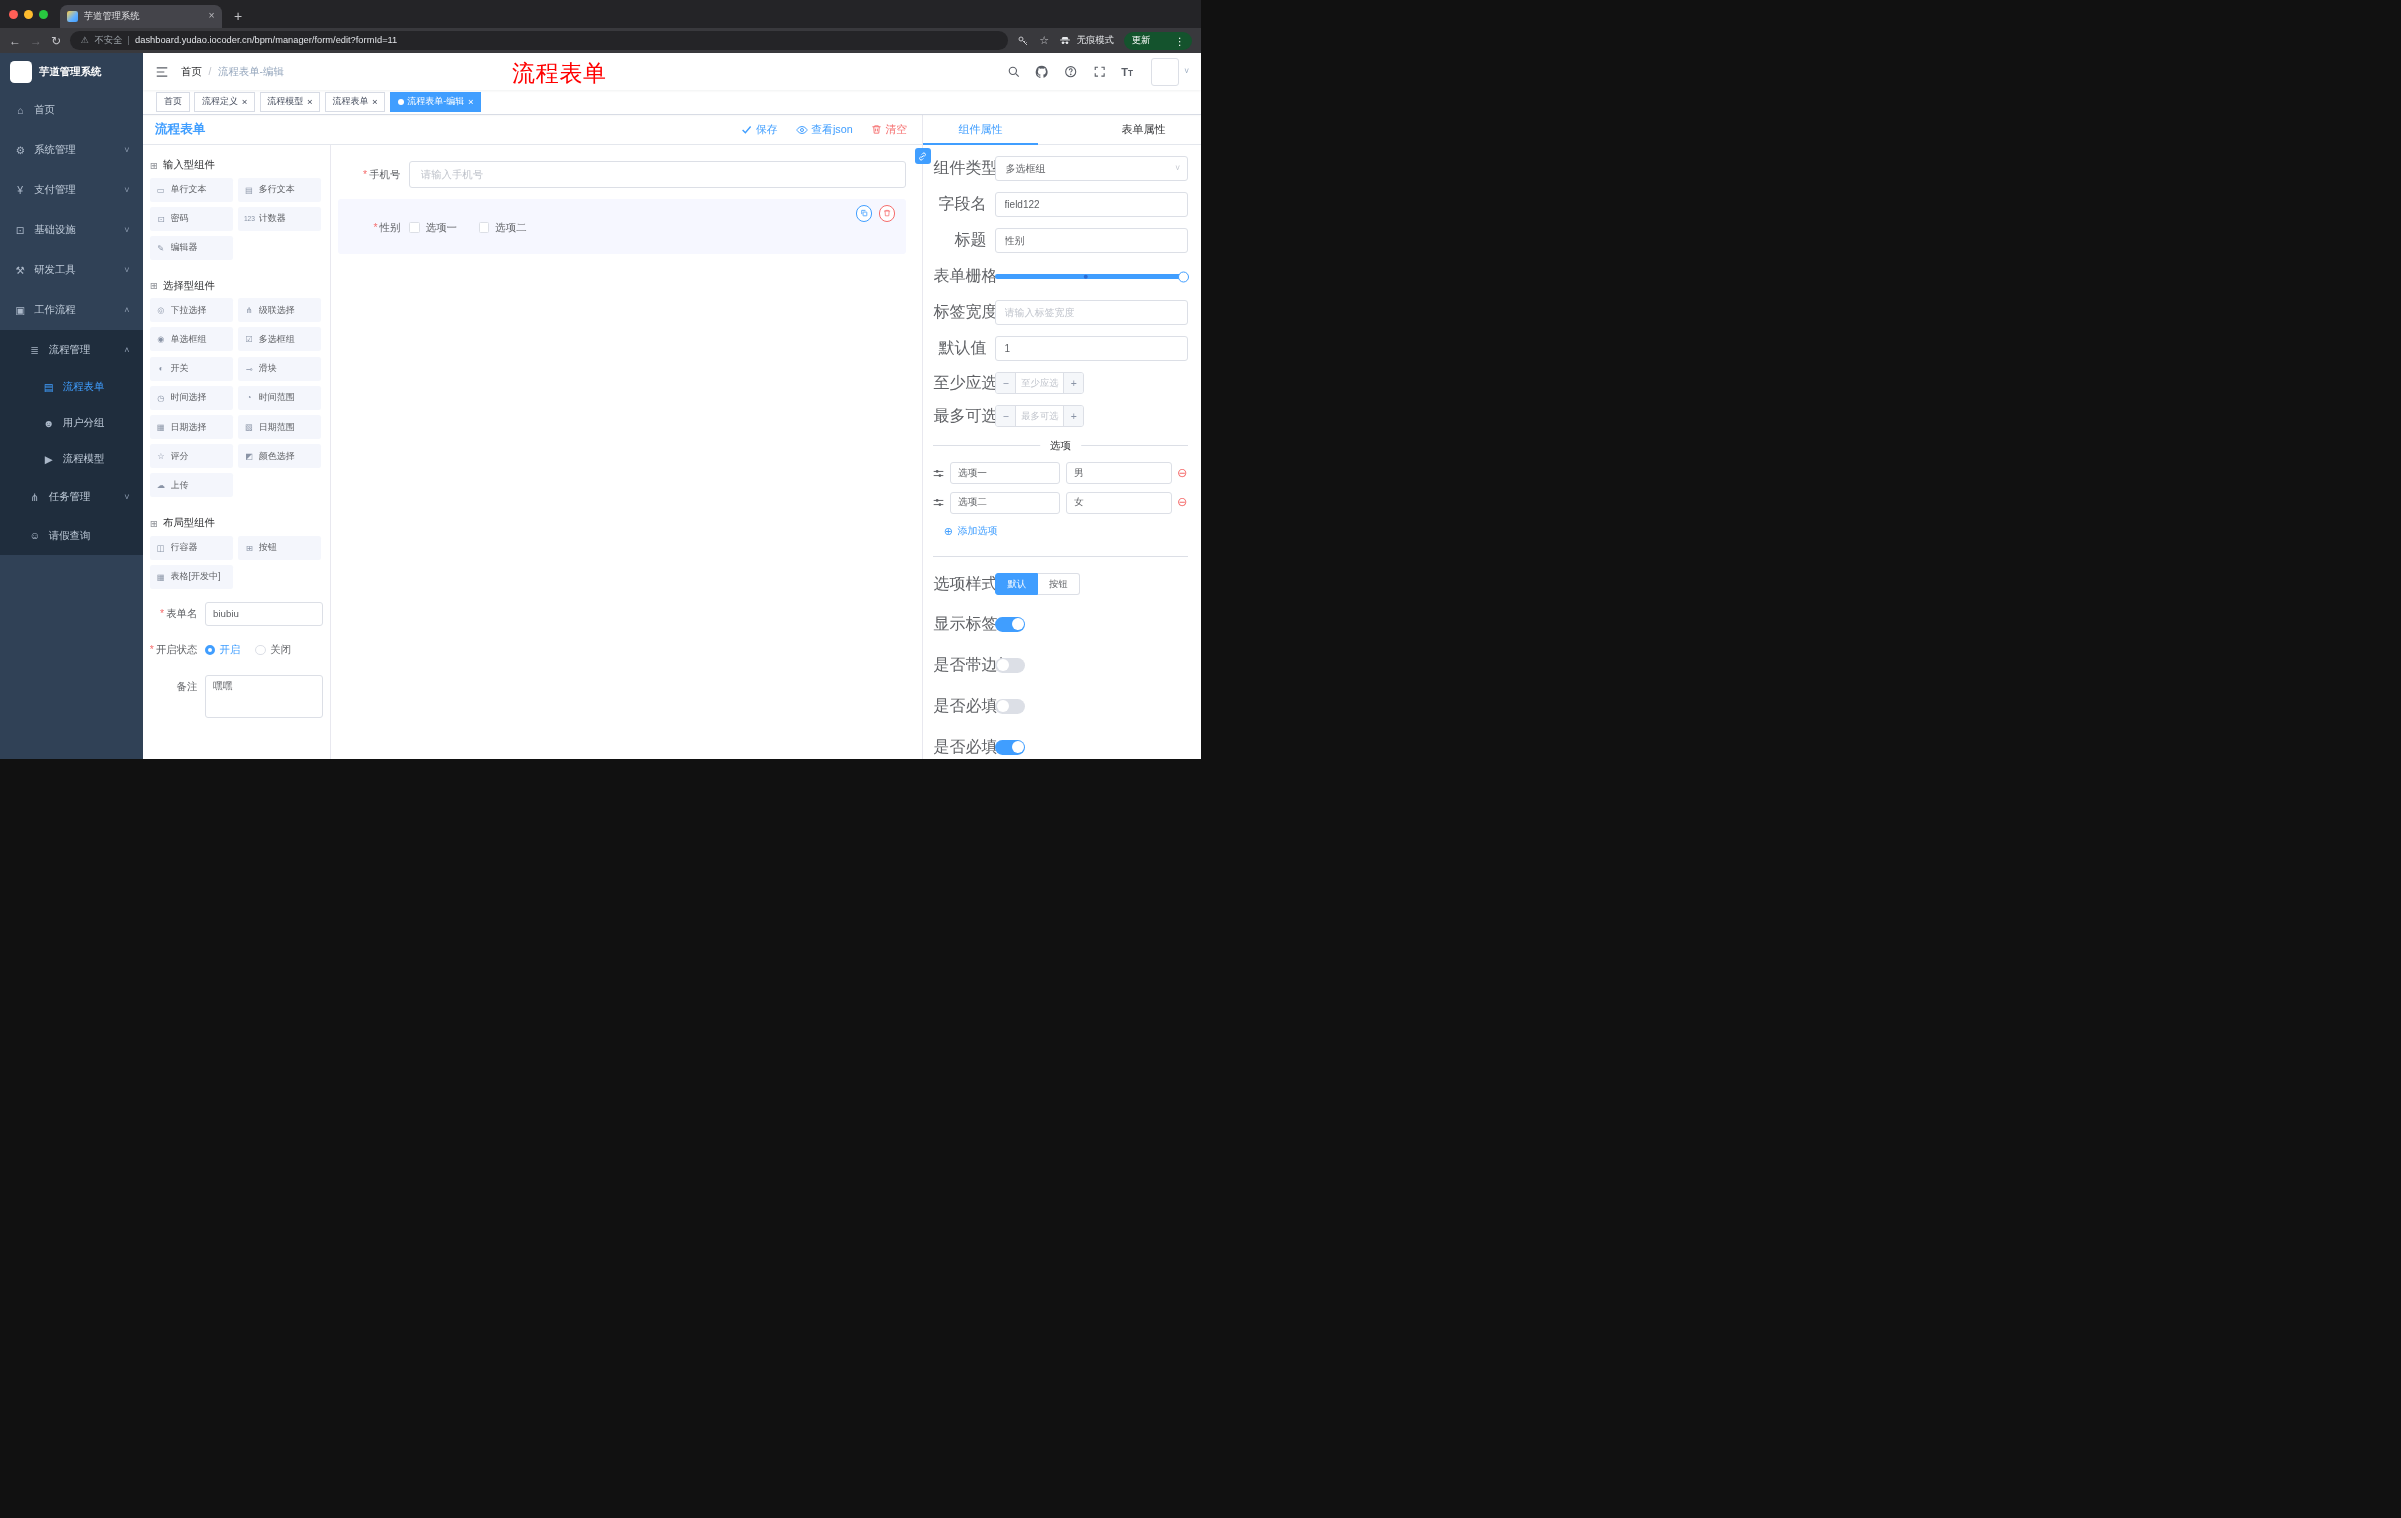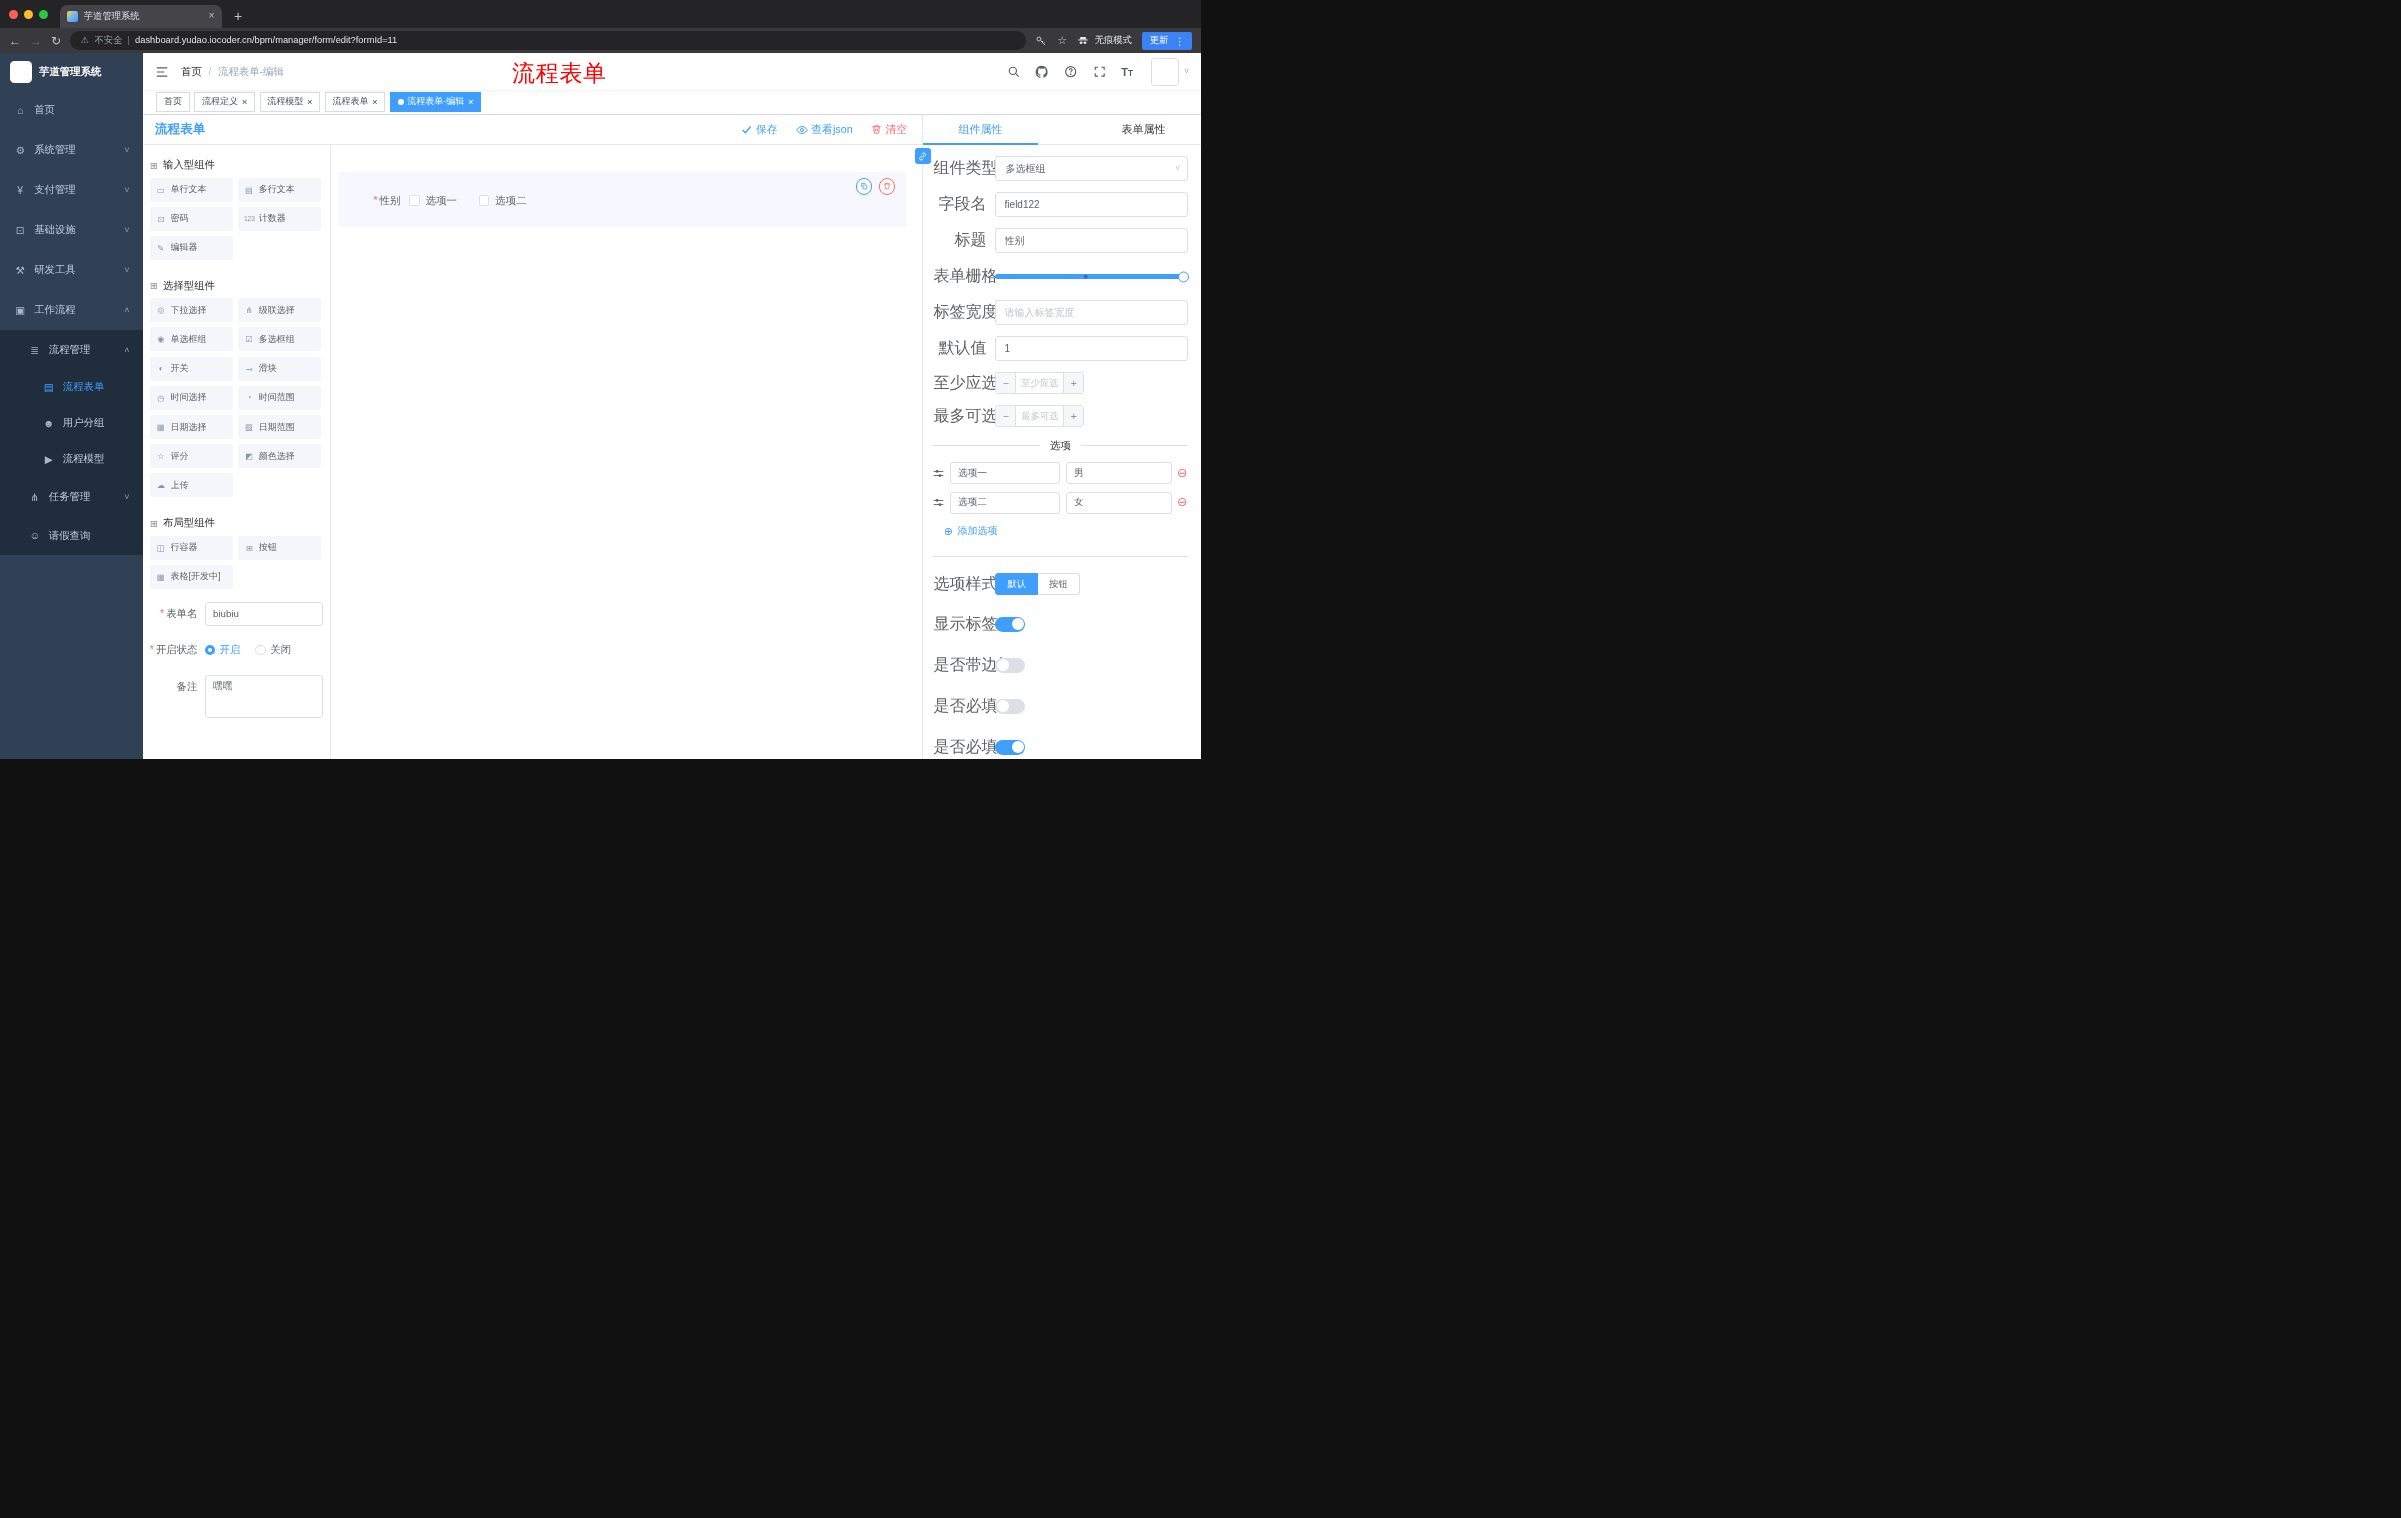--- a/index.html
+++ b/index.html
@@ -22,21 +22,21 @@
   .urlbar{height:25px;background:#39393d;display:flex;align-items:center;padding:0 9px;gap:9px;flex-shrink:0;}
   .nav-glyph{color:#c6c6ca;font-size:12px;line-height:1;}
   .nav-glyph.dim{color:#707075;}
   .addr{flex:1;min-width:0;height:19.3px;background:#242427;border-radius:9.7px;display:flex;align-items:center;gap:6px;padding:0 10.4px;font-size:9.3px;color:#9aa0a6;}
   .addr .warn{font-size:9px;color:#9aa0a6;}
   .vdiv{width:0.7px;height:9.7px;background:#5f6368;}
   .addr .url{color:#e2e4e8;white-space:nowrap;overflow:hidden;}
   .url-right{display:flex;align-items:center;gap:10.4px;}
   .star-glyph{color:#c4c4c8;font-size:11px;}
   .incog{display:flex;align-items:center;gap:5.2px;color:#e8eaed;font-size:9.3px;}
-  .update-pill{display:flex;align-items:center;gap:6px;background:#3b82f6;color:#fff;font-size:9.3px;height:18px;border-radius:2px;padding:0 7.4px;}
+  .update-pill{display:flex;align-items:center;gap:24px;background:#14532d;color:#fff;font-size:9.3px;height:18px;border-radius:9px;padding:0 7.4px;}
   .kebab{color:#fff;font-size:10.4px;}
   
   .app{flex:1;display:flex;min-height:0;}
   
   .sidebar{width:143px;background:#304156;flex-shrink:0;display:flex;flex-direction:column;overflow:hidden;color:#bfcbd9;}
   .logo{height:37px;display:flex;align-items:center;gap:7.4px;padding:0 9.7px;flex-shrink:0;}
   .logo-img{width:22px;height:22px;border-radius:4.5px;background:#fff;flex-shrink:0;}
   .logo-title{color:#fff;font-size:10.4px;font-weight:bold;white-space:nowrap;}
   .menu{flex:1;overflow:hidden;}
   .mi{height:40px;display:flex;align-items:center;gap:7.4px;padding:0 13.4px;font-size:10.4px;color:#bfcbd9;cursor:pointer;white-space:nowrap;}
@@ -508,20 +508,24 @@
                     </span>
                 </span>
               </div>
               <div class="meta-row">
                 <span class="meta-label">备注</span>
                 <span class="meta-ctrl"><textarea class="tarea" style="">嘿嘿</textarea></span>
               </div>
             </div>
 
             <div class="canvas">
+              <div class="form-row">
+                <span class="form-label req">手机号</span>
+                <input class="big-input" placeholder="请输入手机号" style="">
+              </div>
 
               <div class="canvas-item">
                 <div class="item-actions">
                   <span class="circle-btn copy">
                     <svg width="8.2" height="8.2" viewBox="0 0 24 24" fill="none" stroke="currentColor" stroke-width="2.4">
                         <rect x="9" y="9" width="11" height="11" rx="1"></rect>
                         <path d="M5 15V4h11"></path>
                       </svg>
                   </span>
                   <span class="circle-btn del">

